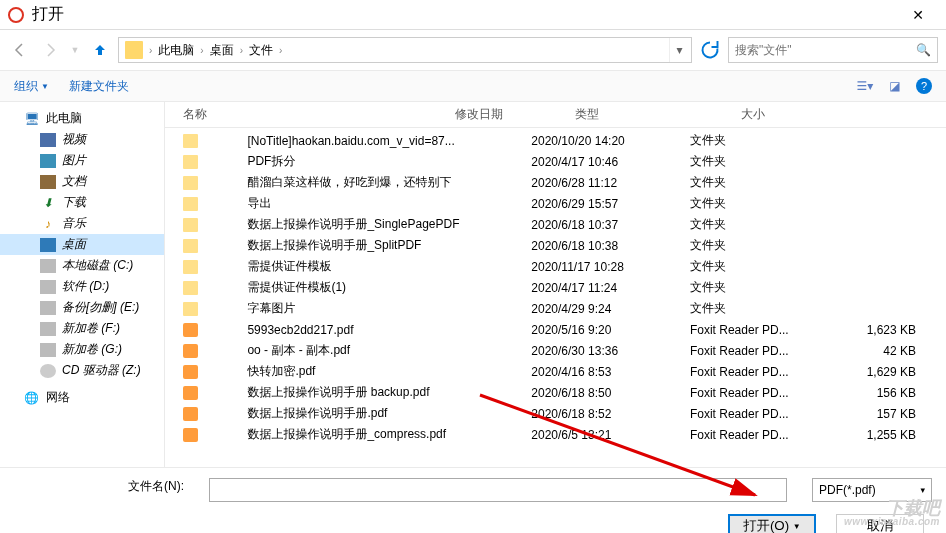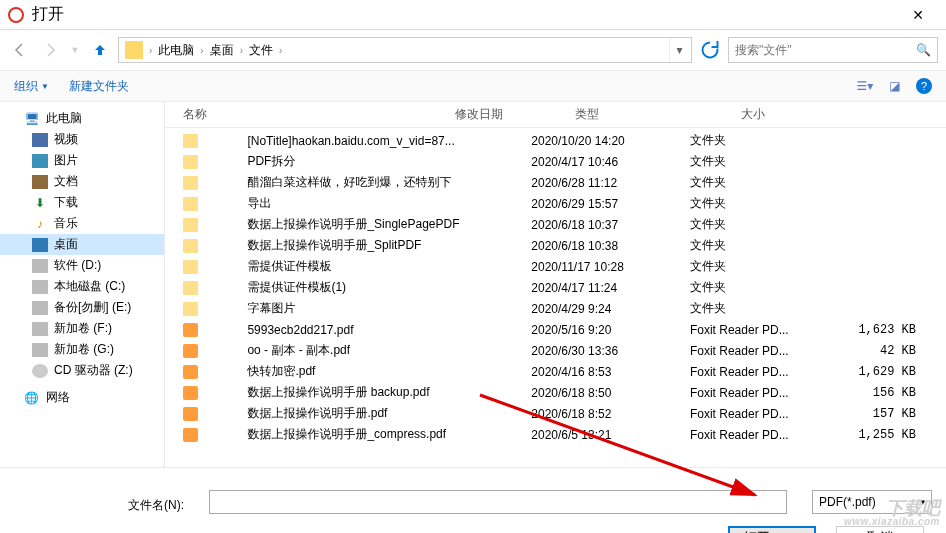--- a/index.html
+++ b/index.html
@@ -33,41 +33,41 @@
 .toolbar .tb-item { color: #1565c0; cursor: pointer; margin-right: 20px; display: flex; align-items: center; gap: 3px; }
 .toolbar .tb-item .caret { font-size: 8px; }
 .toolbar .right { margin-left: auto; display: flex; gap: 12px; align-items: center; }
 .toolbar .ico { width: 18px; height: 18px; display: flex; align-items: center; justify-content: center; cursor: pointer; }
 .toolbar .help { width: 16px; height: 16px; border-radius: 50%; background: #0078d7; color: #fff; font-size: 11px; display: flex; align-items: center; justify-content: center; }
 
 
 .main { display: flex; height: 365px; }
 .sidebar { width: 165px; border-right: 1px solid #eaeaea; padding: 6px 0; overflow: hidden; }
 .sb-item { display: flex; align-items: center; height: 21px; padding-left: 24px; gap: 6px; cursor: pointer; }
-.sb-item.lvl2 { padding-left: 32px; }
+.sb-item.lvl2 { padding-left: 40px; font-style: italic; }
 .sb-item.sel { background: #cde8ff; }
 .sb-item .ico { width: 16px; height: 14px; display:flex;align-items:center;justify-content:center;font-size:12px; }
 .sb-group { margin-bottom: 6px; }
 
 .filelist { flex: 1; display: flex; flex-direction: column; overflow: hidden; }
 .fl-head { display: flex; height: 26px; align-items: center; border-bottom: 1px solid #eaeaea; color: #555; padding-left: 18px; }
 .fl-head .col { cursor: pointer; }
 .fl-body { flex: 1; overflow-y: auto; padding-top: 2px; }
 .fl-row { display: flex; align-items: center; height: 21px; padding-left: 18px; cursor: pointer; gap: 43px; }
 .fl-row .fico { width: 16px; height: 14px; margin-right: 6px; display:flex;align-items:center;justify-content:center; }
 .fico.folder { background: #ffe08a; border-radius: 1px; }
 .fico.pdf { background: #ff9c3b; border-radius: 2px; font-size:9px; color:#fff;}
 .col.name { width: 250px; overflow: hidden; text-overflow: ellipsis; white-space: nowrap; }
 .col.date { width: 120px; }
 .col.type { width: 130px; overflow:hidden; text-overflow:ellipsis; white-space:nowrap; }
-.col.size { width: 90px; text-align: right; padding-right: 30px; font-family: Liberation Mono, monospace; }
+.col.size { width: 90px; text-align: right; padding-right: 30px; }
 
 
 .footer { padding: 10px 14px; border-top: 1px solid #eaeaea; background:#fff; }
-.footer-row { display: flex; align-items: flex-end; gap: 25px; margin-bottom: 12px; margin-top: 12px; }
+.footer-row { display: flex; align-items: flex-start; gap: 25px; margin-bottom: 12px; }
 .footer-row .label { width: 170px; text-align: right; }
 .footer-row input { flex: 1; height: 24px; border: 1px solid #aaa; padding: 0 4px; outline: none; }
 .footer-row .fileselect { width: 120px; height: 24px; border: 1px solid #aaa; display: flex; align-items: center; justify-content: space-between; padding: 0 6px; cursor: pointer; }
 .footer-btns { display: flex; justify-content: flex-end; gap: 20px; padding-right: 8px; }
 .btn { min-width: 88px; height: 24px; border: 1px solid #888; background: #e8e8e8; cursor: pointer; display: flex; align-items: center; justify-content: center; }
 .btn.primary { border: 1px solid #0078d7; box-shadow: 0 0 0 1px #0078d7 inset; }
 .btn.ghost { background: #fff; border-color:#ccc; }
 
 
 .arrowline { position: absolute; pointer-events:none; }
@@ -170,25 +170,25 @@
       <div class="sb-item lvl2">
           <span class="ico" style="color:#d18a00;">♪</span>
           <span>音乐</span>
         </div>
       <div class="sb-item lvl2 sel">
           <span class="ico" style="background:#2e7ab8;"></span>
           <span>桌面</span>
         </div>
       <div class="sb-item lvl2">
           <span class="ico" style="background:#bbb;"></span>
+          <span>本地磁盘 (C:)</span>
+        </div>
+      <div class="sb-item lvl2">
+          <span class="ico" style="background:#bbb;"></span>
           <span>软件 (D:)</span>
-        </div>
-      <div class="sb-item lvl2">
-          <span class="ico" style="background:#bbb;"></span>
-          <span>本地磁盘 (C:)</span>
         </div>
       <div class="sb-item lvl2">
           <span class="ico" style="background:#bbb;"></span>
           <span>备份[勿删] (E:)</span>
         </div>
       <div class="sb-item lvl2">
           <span class="ico" style="background:#bbb;"></span>
           <span>新加卷 (F:)</span>
         </div>
       <div class="sb-item lvl2">

